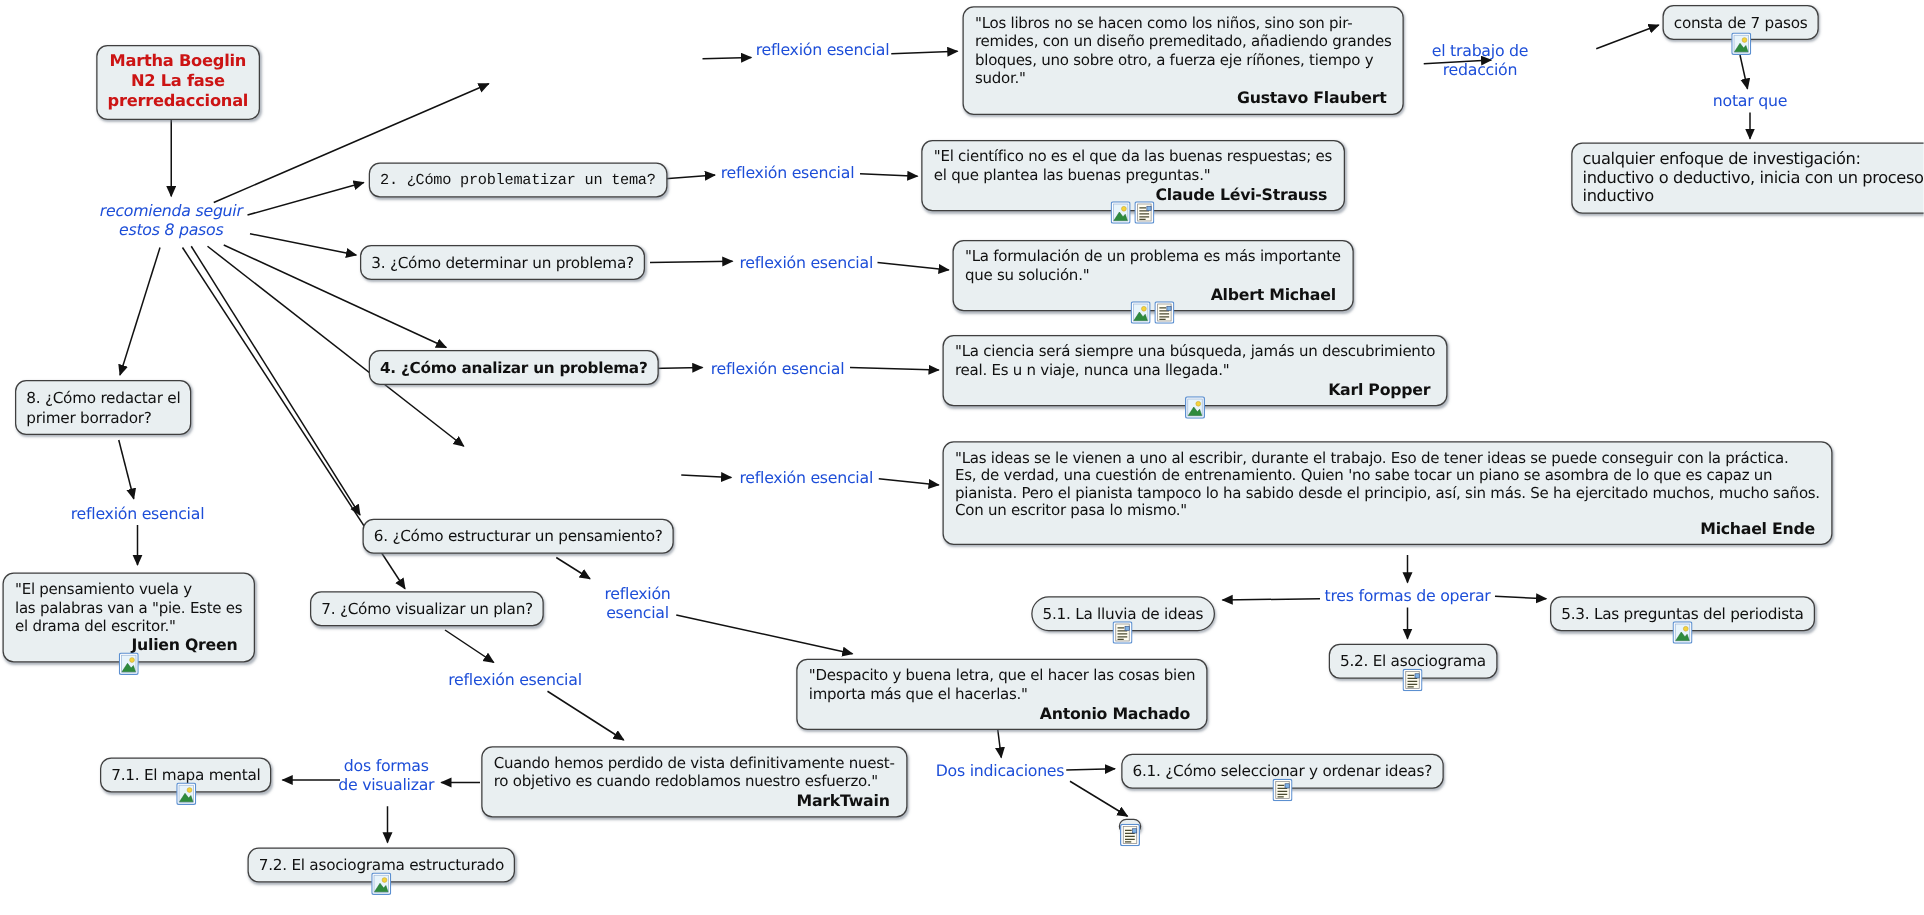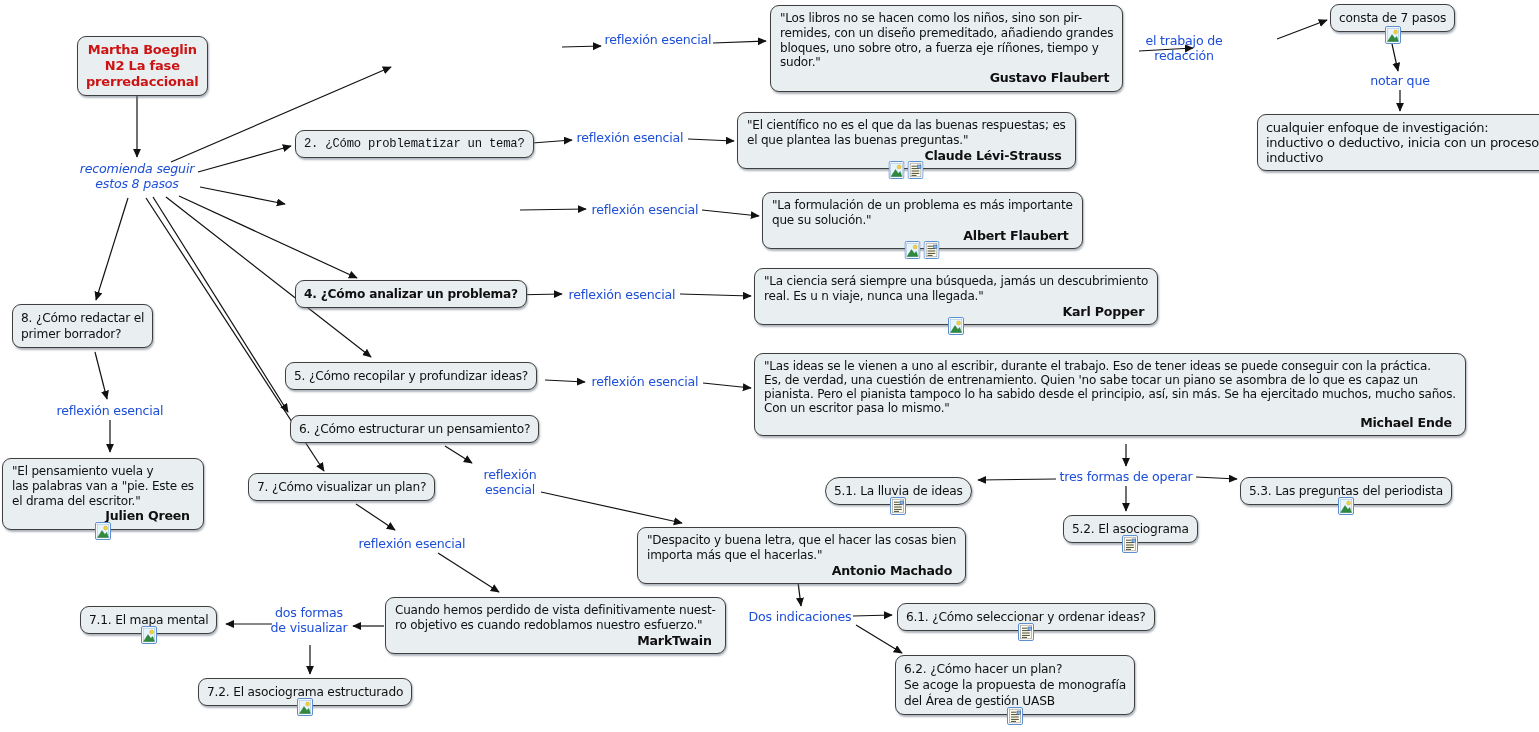--- a/index.html
+++ b/index.html
@@ -90,22 +90,22 @@
     <line x1="310" y1="645" x2="310" y2="674" marker-end="url(#ah)"></line>
     <line x1="95" y1="352" x2="107" y2="399" marker-end="url(#ah)"></line>
     <line x1="110" y1="420" x2="110" y2="452" marker-end="url(#ah)"></line>
   </svg>
 
   <div class="node center root-node" style="left:77px;top:36px;">Martha Boeglin
 N2 La fase
 prerredaccional</div>
 
   <div class="node center" style="left:295px;top:130px;font-family:Liberation Mono, monospace;">2. ¿Cómo problematizar un tema?</div>
+  <div class="node center" style="left:288px;top:196px;">3. ¿Cómo determinar un problema?</div>
   <div class="node center" style="left:295px;top:280px;font-weight:bold;">4. ¿Cómo analizar un problema?</div>
-  <div class="node center" style="left:285px;top:362px;">5. ¿Cómo recopilar y profundizar ideas?</div>
   <div class="node center" style="left:290px;top:415px;">6. ¿Cómo estructurar un pensamiento?</div>
   <div class="node center" style="left:248px;top:473px;">7. ¿Cómo visualizar un plan?</div>
   <div class="node left" style="left:12px;top:304px;">8. ¿Cómo redactar el
 primer borrador?</div>
 
   <div class="node quote left" style="left:770px;top:5px;">
     <div>"Los libros no se hacen como los niños, sino son pir-
 remides, con un diseño premeditado, añadiendo grandes
 bloques, uno sobre otro, a fuerza eje ríñones, tiempo y
 sudor."</div>
@@ -122,21 +122,21 @@
         </svg>
       <svg class="ric" width="16" height="18">
           <use href="#ic-doc"></use>
         </svg>
     </div>
   </div>
 
   <div class="node quote left" style="left:762px;top:192px;">
     <div>"La formulación de un problema es más importante
 que su solución."</div>
-    <div class="author">Albert Flaubert</div>
+    <div class="author">Albert Michael</div>
     <div class="res-icons">
       <svg class="ric" width="16" height="18">
           <use href="#ic-img"></use>
         </svg>
       <svg class="ric" width="16" height="18">
           <use href="#ic-doc"></use>
         </svg>
     </div>
   </div>
 
@@ -226,23 +226,20 @@
   <div class="node center" style="left:897px;top:603px;">
     <span>6.1. ¿Cómo seleccionar y ordenar ideas?</span>
     <div class="res-icons">
       <svg class="ric" width="16" height="18">
           <use href="#ic-doc"></use>
         </svg>
     </div>
   </div>
 
   <div class="node left" style="left:895px;top:655px;">
-    <span>6.2. ¿Cómo hacer un plan?
-Se acoge la propuesta de monografía
-del Área de gestión UASB</span>
     <div class="res-icons">
       <svg class="ric" width="16" height="18">
           <use href="#ic-doc"></use>
         </svg>
     </div>
   </div>
 
   <div class="node center" style="left:80px;top:606px;">
     <span>7.1. El mapa mental</span>
     <div class="res-icons">

